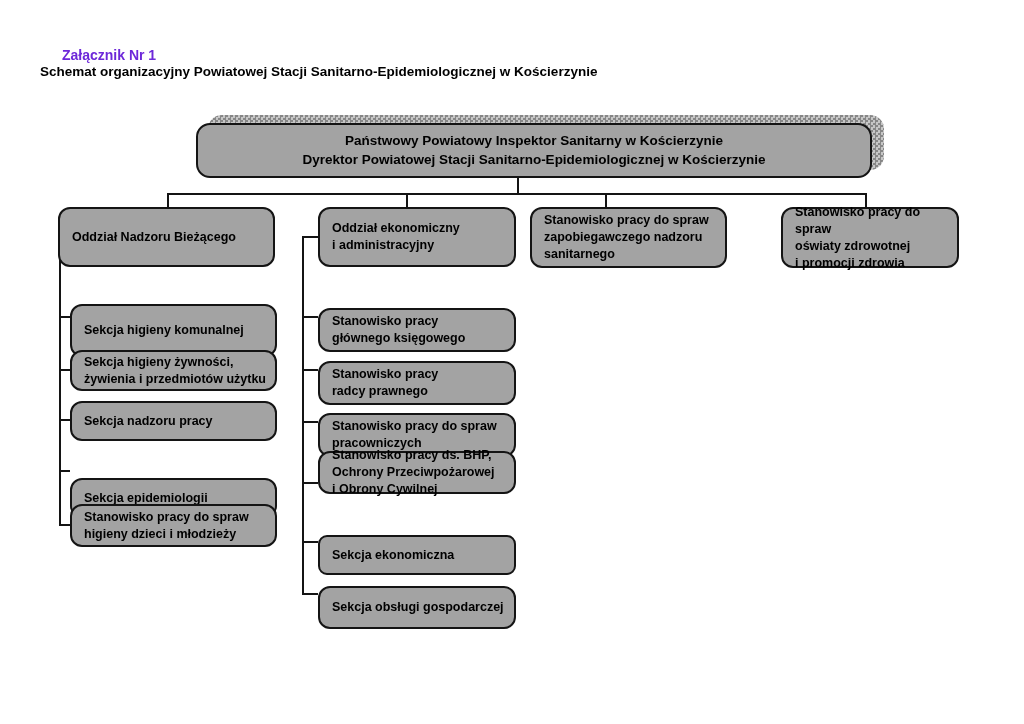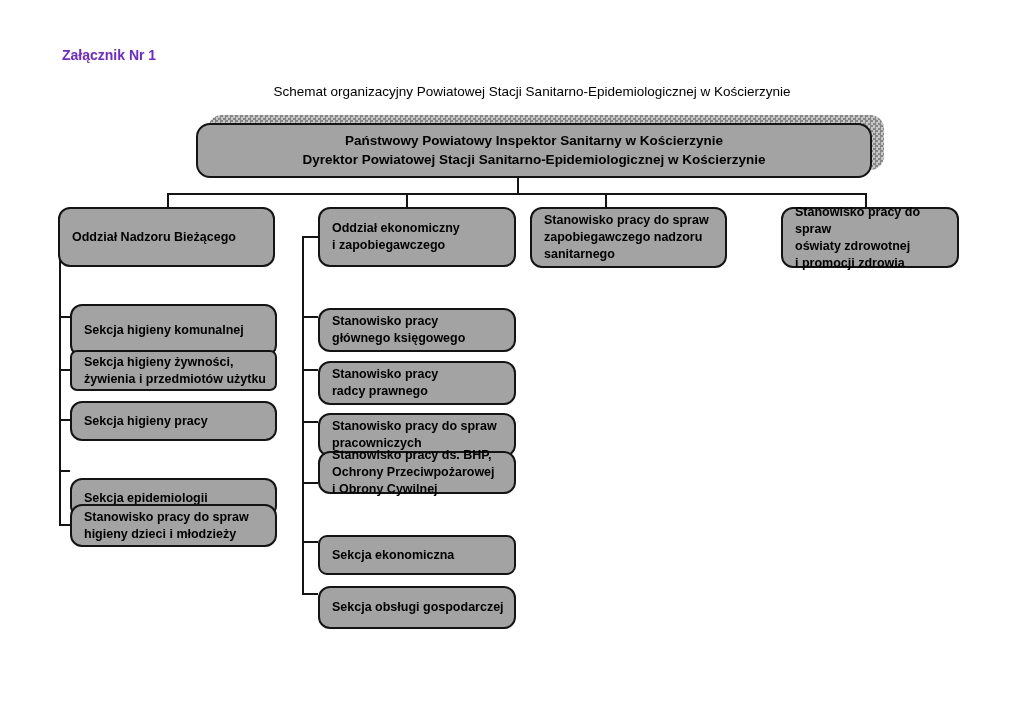--- a/index.html
+++ b/index.html
@@ -20,25 +20,25 @@
     left: 62px;
     top: 47px;
     font-size: 14px;
     font-weight: bold;
     color: #6d28d9;
     white-space: nowrap;
   }
   .chart-title {
     position: absolute;
     left: 40px;
-    top: 84px;
+    top: 64px;
     width: 984px;
-    text-align: center;
+    text-align: left;
     font-size: 13.5px;
-    font-weight: normal;
+    font-weight: bold;
     color: #000000;
     white-space: nowrap;
   }
   .obox {
     position: absolute;
     box-sizing: border-box;
     background: #a3a3a3;
     border: 2px solid #141414;
     border-radius: 12px;
     display: flex;
@@ -76,21 +76,21 @@
     z-index: 0;
   }
   
   .b1 { left: 58px;  top: 207px; width: 217px; height: 60px; }
   .b2 { left: 318px; top: 207px; width: 198px; height: 60px; }
   .b3 { left: 530px; top: 207px; width: 197px; height: 61px; }
   .b4 { left: 781px; top: 207px; width: 178px; height: 61px; }
   
   .ls { left: 70px; width: 207px; }
   .ls1 { top: 304px; height: 53px; }
-  .ls2 { top: 350px; height: 41px; border-radius: 7px; }
+  .ls2 { top: 350px; height: 41px; }
   .ls3 { top: 401px; height: 40px; }
   .ls4 { top: 478px; height: 40px; }
   .ls5 { top: 504px; height: 43px; }
   
   .ms { left: 318px; width: 198px; margin-top: 13px; }
   .ms1 { top: 295px; height: 44px; }
   .ms2 { top: 348px; height: 44px; }
   .ms3 { top: 400px; height: 44px; }
   .ms4 { top: 438px; height: 43px; }
   .ms5 { top: 522px; height: 40px; border-radius: 9px; }
@@ -111,40 +111,40 @@
 
   <div class="conn" style="left:517px; top:178px; width:2px; height:15px;"></div>
   <div class="conn" style="left:167px; top:193px; width:700px; height:2px;"></div>
   <div class="conn" style="left:167px; top:193px; width:2px; height:14px;"></div>
   <div class="conn" style="left:406px; top:193px; width:2px; height:14px;"></div>
   <div class="conn" style="left:605px; top:193px; width:2px; height:14px;"></div>
   <div class="conn" style="left:865px; top:193px; width:2px; height:14px;"></div>
 
   <div class="obox b1">Oddział Nadzoru Bieżącego</div>
   <div class="obox b2">Oddział ekonomiczny
-i zapobiegawczego</div>
+i administracyjny</div>
   <div class="obox b3">Stanowisko pracy do spraw
 zapobiegawczego nadzoru
 sanitarnego</div>
   <div class="obox b4">Stanowisko pracy do spraw
 oświaty zdrowotnej
 i promocji zdrowia</div>
 
   <div class="conn" style="left:59px; top:236px; width:13px; height:2px;"></div>
   <div class="conn" style="left:59px; top:236px; width:2px; height:290px;"></div>
   <div class="conn" style="left:59px; top:316px; width:11px; height:2px;"></div>
   <div class="conn" style="left:59px; top:369px; width:11px; height:2px;"></div>
   <div class="conn" style="left:59px; top:419px; width:11px; height:2px;"></div>
   <div class="conn" style="left:59px; top:470px; width:11px; height:2px;"></div>
   <div class="conn" style="left:59px; top:524px; width:11px; height:2px;"></div>
 
   <div class="obox ls ls1">Sekcja higieny komunalnej</div>
   <div class="obox ls ls2">Sekcja higieny żywności,
 żywienia i przedmiotów użytku</div>
-  <div class="obox ls ls3">Sekcja higieny pracy</div>
+  <div class="obox ls ls3">Sekcja nadzoru pracy</div>
   <div class="obox ls ls4">Sekcja epidemiologii</div>
   <div class="obox ls ls5">Stanowisko pracy do spraw
 higieny dzieci i młodzieży</div>
 
   <div class="conn" style="left:302px; top:236px; width:16px; height:2px;"></div>
   <div class="conn" style="left:302px; top:236px; width:2px; height:359px;"></div>
   <div class="conn" style="left:302px; top:316px; width:16px; height:2px;"></div>
   <div class="conn" style="left:302px; top:369px; width:16px; height:2px;"></div>
   <div class="conn" style="left:302px; top:421px; width:16px; height:2px;"></div>
   <div class="conn" style="left:302px; top:482px; width:16px; height:2px;"></div>

